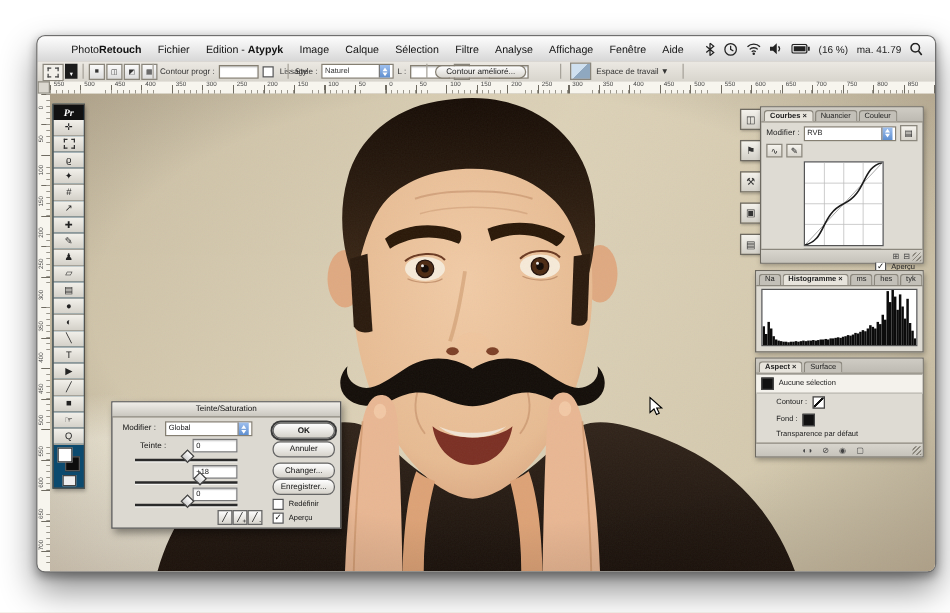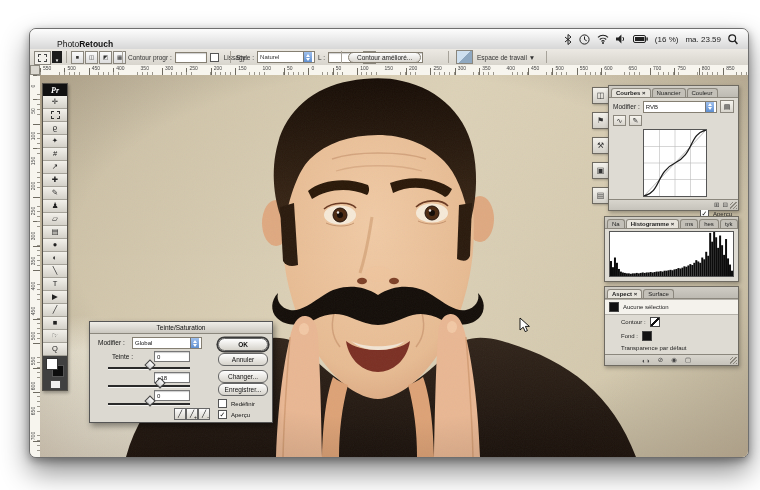--- a/index.html
+++ b/index.html
@@ -3,21 +3,21 @@
 <meta charset="utf-8">
 <style>
   html,body{margin:0;padding:0;background:#ffffff;width:760px;height:490px;overflow:hidden;
     font-family:"Liberation Sans",sans-serif;-webkit-font-smoothing:antialiased;}
   .window{position:absolute;left:29px;top:28px;width:718px;height:428px;background:#e8e5de;
     border:1px solid #6f6f6f;border-radius:7px;box-shadow:0 14px 28px rgba(0,0,0,.45),0 3px 8px rgba(0,0,0,.35);
     overflow:hidden;}
   
   .menubar{position:absolute;left:0;top:0;width:100%;height:20px;
     background:linear-gradient(#fdfdfd,#e9e9e9 55%,#d7d7d7);border-bottom:1px solid #8d8d8d;
-    display:flex;align-items:flex-end;font-size:8.5px;color:#111;}
+    display:flex;align-items:center;font-size:8.5px;color:#111;}
   .menubar .appname{margin-left:27px;font-weight:normal;}
   .menubar b{font-weight:bold;}
   #menu-items{display:flex;}
   .menu-item{margin-left:13px;white-space:nowrap;}
   .status{position:absolute;right:10px;top:0;height:20px;display:flex;align-items:center;gap:7px;font-size:8px;color:#222;}
   .status svg{display:block;}
   
   .optionsbar{position:absolute;left:0;top:20px;width:100%;height:16px;background:linear-gradient(#ece9e3,#d8d5cd);
     border-bottom:1px solid #979388;font-size:6.5px;color:#333;}
   .optionsbar .o{position:absolute;top:0;height:16px;display:flex;align-items:center;}
@@ -49,21 +49,21 @@
   .vruler{position:absolute;left:0;top:46px;width:10px;height:382px;background:#f7f5ee;border-right:1px solid #8d8a80;}
   .vruler::before{content:"";position:absolute;inset:0;
     background-image:repeating-linear-gradient(180deg,#9a968c 0 .6px,transparent .6px 4.87px),
                      repeating-linear-gradient(180deg,#6f6b61 0 .8px,transparent .8px 24.4px);
     background-size:3px 100%,7px 100%;background-position:right top;background-repeat:no-repeat;}
   .vlabel{position:absolute;left:-7px;width:20px;text-align:center;font-size:5px;color:#444;transform:rotate(-90deg);}
   
   .canvas{position:absolute;left:10px;top:46px;width:708px;height:382px;z-index:1;background:var(--canvas_bg,#d8ccb2);}
   .canvas svg{display:block;width:100%;height:100%;}
   
-  .toolpalette{position:absolute;left:12px;top:54px;width:24px;z-index:5;border:1px solid #55514a;background:#404040;box-shadow:1px 2px 3px rgba(0,0,0,.3);}
+  .toolpalette{position:absolute;left:12px;top:54px;width:24px;z-index:5;border:1px solid #55514a;background:#0c4a6e;box-shadow:1px 2px 3px rgba(0,0,0,.3);}
   .pal-head{height:12px;background:#111;color:#fff;font-family:"Liberation Serif",serif;font-style:italic;font-weight:bold;
     font-size:8px;display:flex;align-items:center;justify-content:center;}
   .tool{height:12px;border-bottom:1px solid #a5a299;background:linear-gradient(#f2f0ea,#d4d1c9);
     display:flex;align-items:center;justify-content:center;font-size:7.5px;color:#222;line-height:1;}
   .tool .marq{width:7px;height:6px;border:1px dashed #333;}
   .swatchbox{position:relative;height:22px;}
   .sw-back{position:absolute;left:9px;top:9px;width:10px;height:10px;background:#0d0d0d;border:1px solid #555;}
   .sw-front{position:absolute;left:3px;top:2px;width:10px;height:10px;background:#fff;border:1px solid #333;}
   .screenmode{height:12px;display:flex;align-items:center;justify-content:center;}
   .screenmode i{width:9px;height:7px;border:1px solid #444;background:#eee;display:block;}
@@ -116,20 +116,32 @@
   
   .cursor{position:absolute;left:489px;top:288px;z-index:9;}
 </style>
 </head>
 <body>
 
 <div class="window">
 
   <div class="menubar">
     <span class="appname"><span>Photo</span><b>Retouch</b></span>
+    <span id="menu-items">
+        <span class="menu-item">Fichier</span>
+        <span class="menu-item">Edition - <b>Atypyk</b></span>
+        <span class="menu-item">Image</span>
+        <span class="menu-item">Calque</span>
+        <span class="menu-item">Sélection</span>
+        <span class="menu-item">Filtre</span>
+        <span class="menu-item">Analyse</span>
+        <span class="menu-item">Affichage</span>
+        <span class="menu-item">Fenêtre</span>
+        <span class="menu-item">Aide</span>
+      </span>
     <span class="status">
       <svg width="8" height="11" viewBox="0 0 8 11">
           <path d="M4 0.5 V10.5 M4 0.5 L7 3 L1 8 M4 10.5 L7 8 L1 3" stroke="#222" stroke-width="1" fill="none"></path>
         </svg>
       <svg width="11" height="11" viewBox="0 0 11 11">
           <circle cx="5.5" cy="5.5" r="4.6" fill="none" stroke="#222"></circle>
           <path d="M5.5 2.5 V5.5 L7.7 6.8" stroke="#222" fill="none"></path>
         </svg>
       <svg width="12" height="10" viewBox="0 0 12 10">
           <path d="M1 3.4 A7 7 0 0 1 11 3.4 M2.8 5.5 A4.6 4.6 0 0 1 9.2 5.5 M4.4 7.4 A2.4 2.4 0 0 1 7.6 7.4" stroke="#222" fill="none" stroke-width="1.1"></path>
@@ -138,21 +150,21 @@
       <svg width="10" height="10" viewBox="0 0 10 10">
           <path d="M0 3.4 H2.4 L5.4 0.6 V9.4 L2.4 6.6 H0 Z" fill="#222"></path>
           <path d="M6.8 3 A3 3 0 0 1 6.8 7" stroke="#222" fill="none"></path>
         </svg>
       <svg width="15" height="8" viewBox="0 0 15 8">
           <rect x="0.5" y="0.5" width="12" height="7" rx="1.5" fill="none" stroke="#222"></rect>
           <rect x="2" y="2" width="9.4" height="4" fill="#222"></rect>
           <rect x="13.4" y="2.4" width="1.4" height="3.2" fill="#222"></rect>
         </svg>
       <span>(16 %)</span>
-      <span>ma. 23.59</span>
+      <span>ma. 41.79</span>
       <svg width="10" height="11" viewBox="0 0 10 11">
           <circle cx="4.2" cy="4.2" r="3.4" fill="none" stroke="#222" stroke-width="1.2"></circle>
           <path d="M6.8 6.8 L9.4 10" stroke="#222" stroke-width="1.4"></path>
         </svg>
     </span>
   </div>
 
   <div class="optionsbar">
     <span class="opt-toolbox">
         <i></i>

